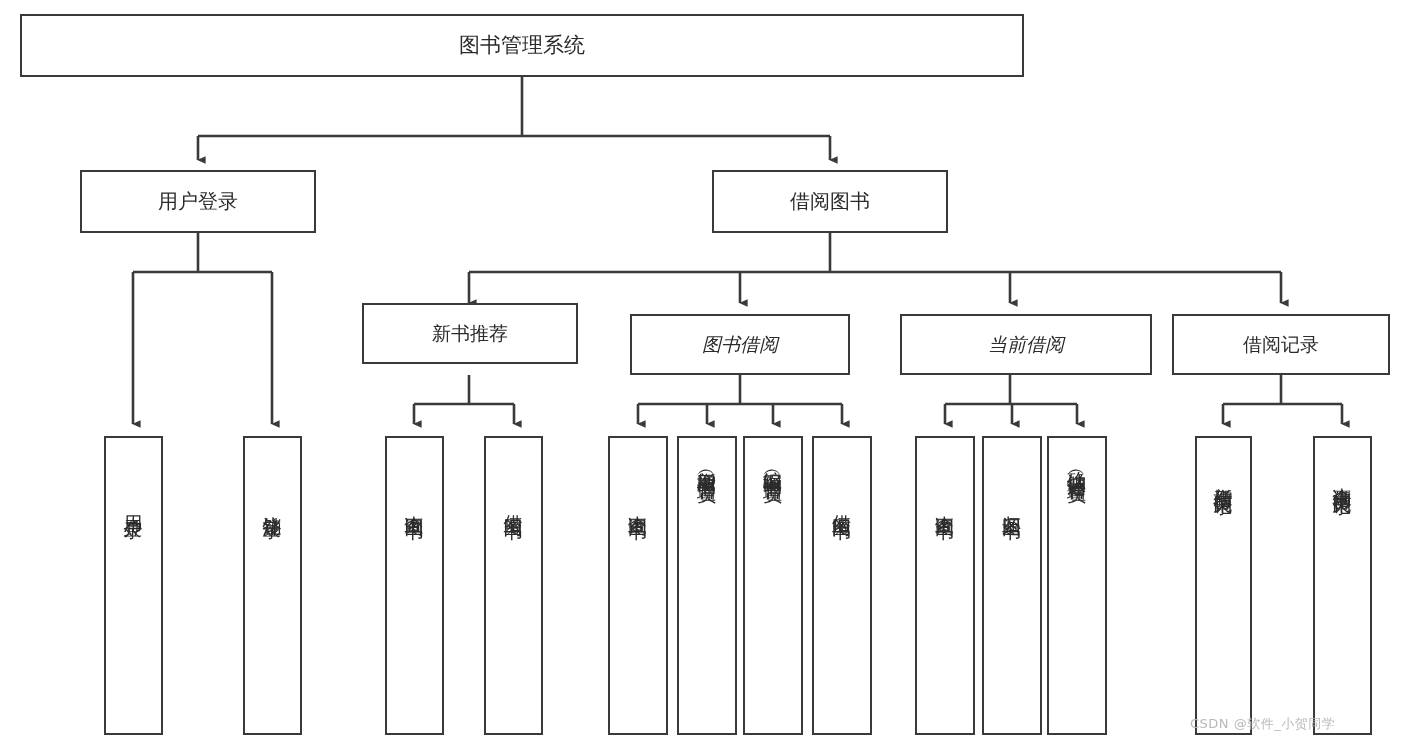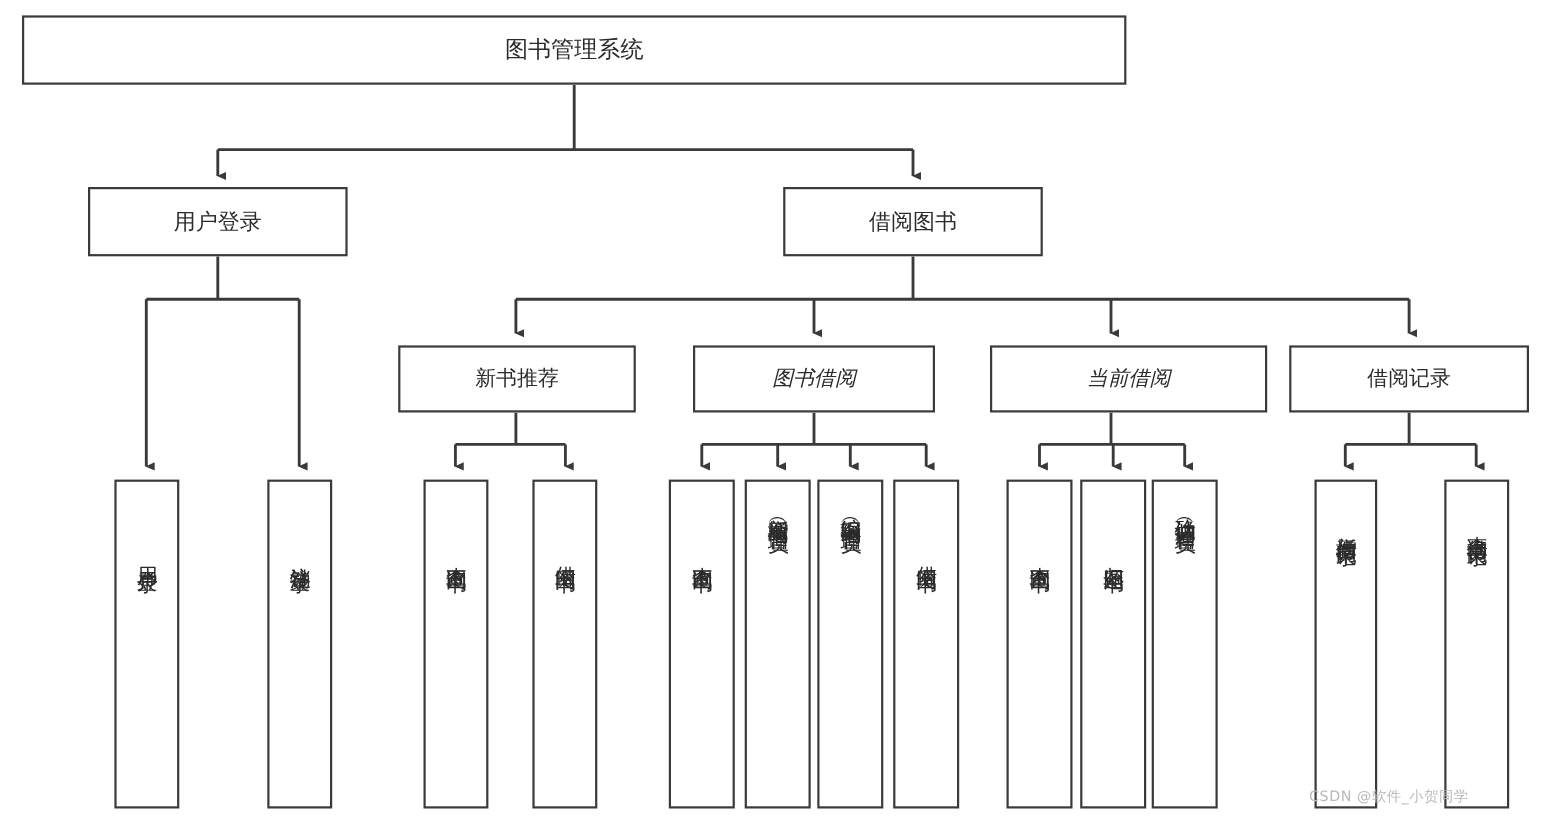--- a/index.html
+++ b/index.html
@@ -143,21 +143,21 @@
   </div>
 
   <div class="node node-l1" style="left:80px; top:170px; width:236px; height:63px;">
     <span class="node-label">用户登录</span>
   </div>
 
   <div class="node node-l1" style="left:712px; top:170px; width:236px; height:63px;">
     <span class="node-label">借阅图书</span>
   </div>
 
-  <div class="node node-l2" style="left:362px; top:314px; width:216px; height:61px;">
+  <div class="node node-l2" style="left:362px; top:303px; width:216px; height:61px;">
     <span class="node-label">新书推荐</span>
   </div>
 
   <div class="node node-l2" style="left:630px; top:314px; width:220px; height:61px;font-style:italic;">
     <span class="node-label">图书借阅</span>
   </div>
 
   <div class="node node-l2" style="left:900px; top:314px; width:252px; height:61px;font-style:italic;">
     <span class="node-label">当前借阅</span>
   </div>

